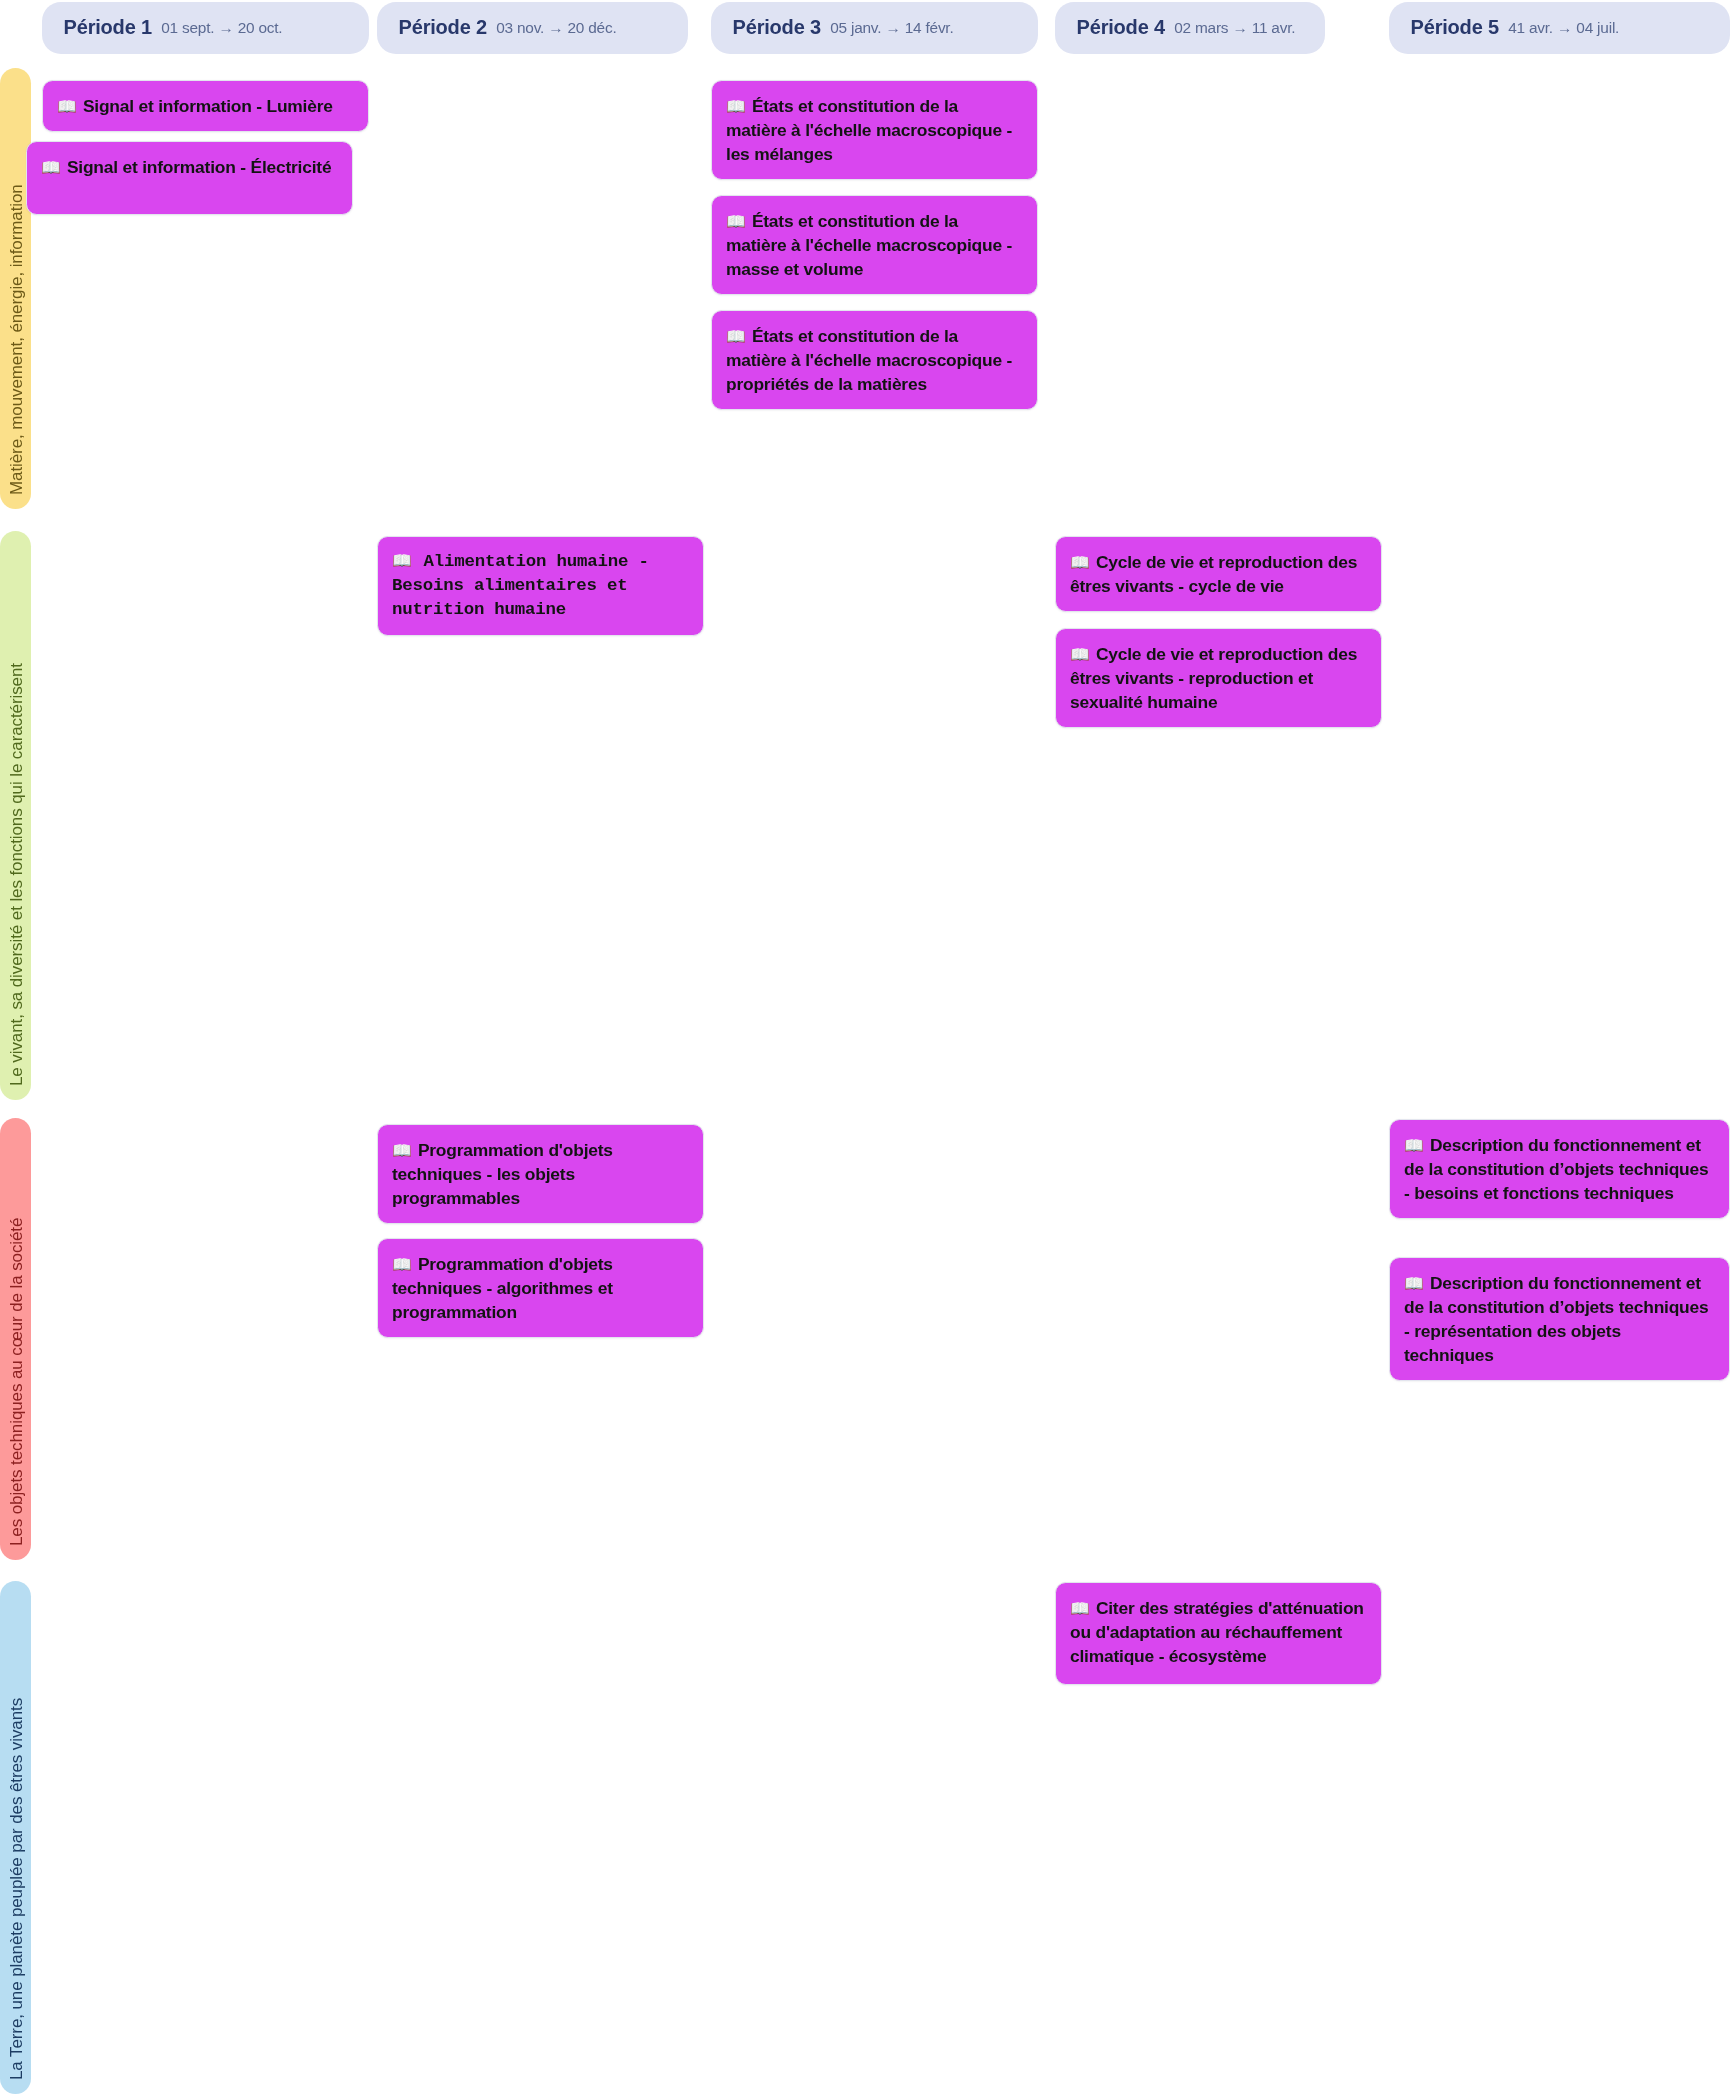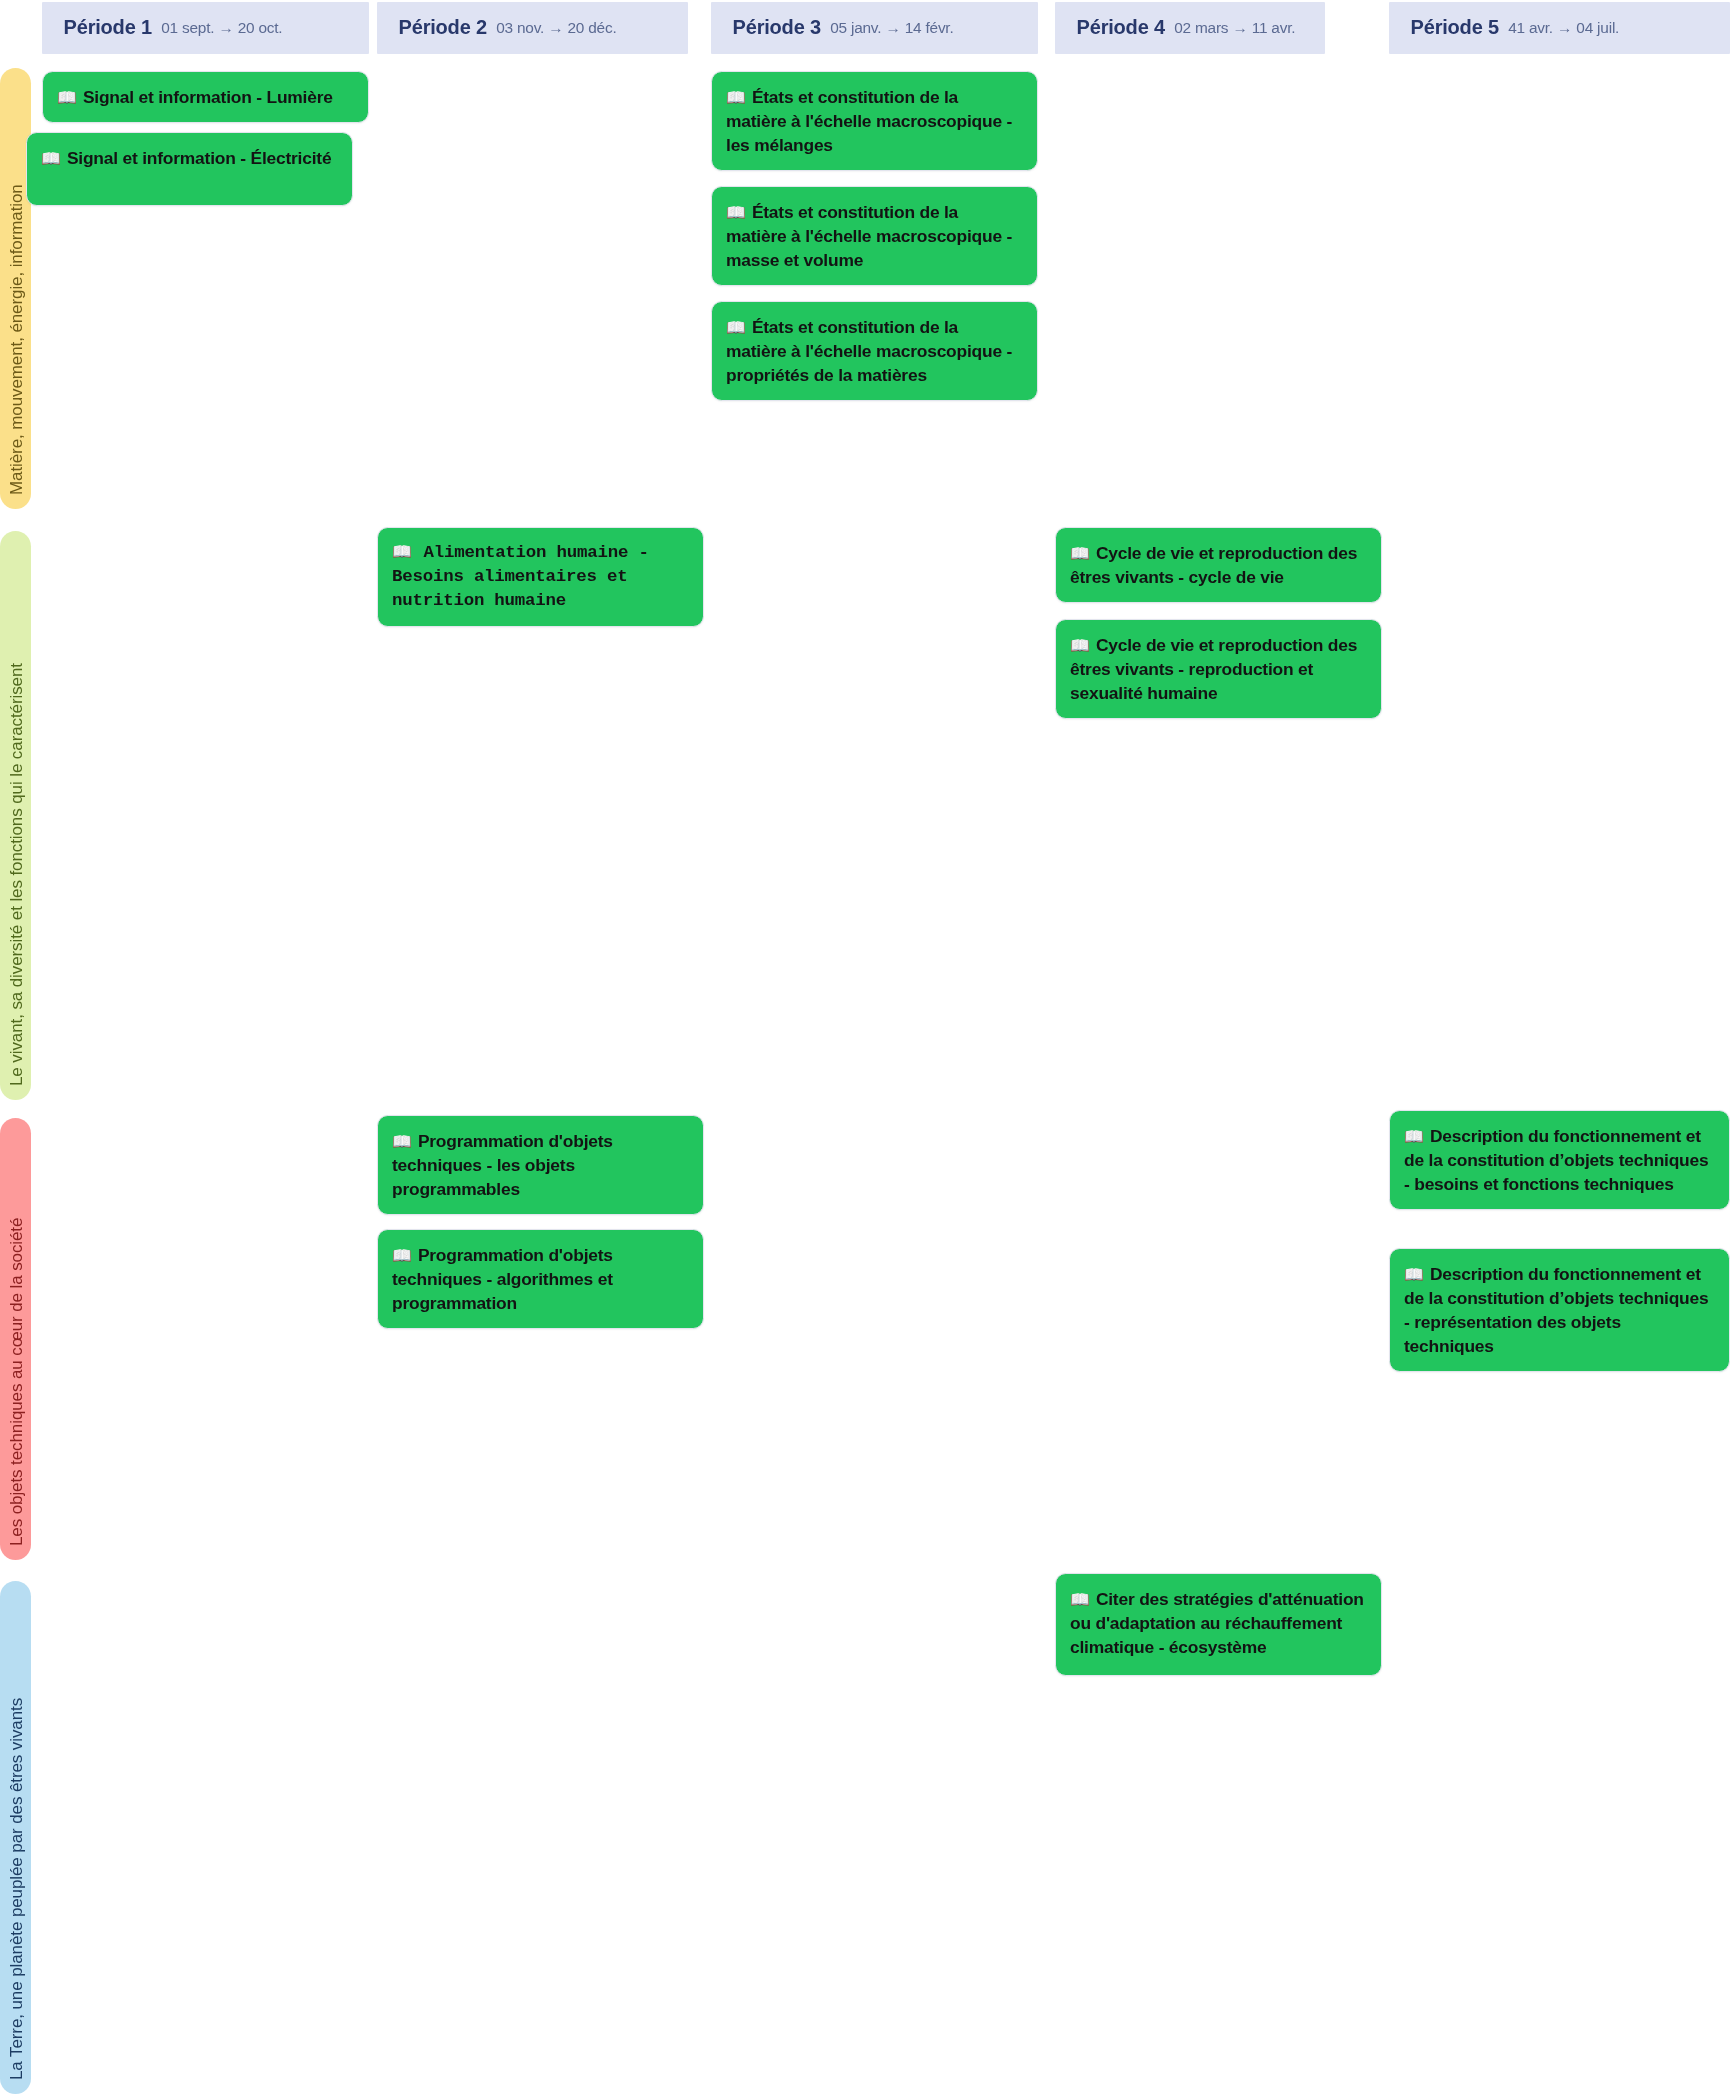--- a/index.html
+++ b/index.html
@@ -38,21 +38,21 @@
     letter-spacing: -0.1px;
     line-height: 1;
   }
 
   
   .period-header {
     position: absolute;
     top: 1.5px;
     height: 52px;
     background: #dfe3f3;
-    border-radius: 1px;
+    border-radius: 19px;
     display: flex;
     align-items: center;
     padding-left: 21.6px;
     gap: 9.3px;
   }
   .period-name {
     font-size: 20px;
     font-weight: 700;
     color: #28386b;
     letter-spacing: -0.2px;
@@ -60,27 +60,28 @@
   .period-dates {
     font-size: 15.4px;
     font-weight: 400;
     color: #5b6a92;
     letter-spacing: -0.2px;
   }
 
   
   .card {
     position: absolute;
-    background: #22c55e;
+    background: #d946ef;
     border: 1.2px solid #e3e5ee;
     border-radius: 10.8px;
     box-shadow: 0 0.8px 1.5px rgba(30,35,60,0.05);
     padding: 13px 14px 13px 14px;
     display: flex;
     align-items: flex-start;
+    margin-top: 9px;
   }
   .card-text {
     font-size: 17.4px;
     font-weight: 700;
     line-height: 1.38;
     color: #131313;
     letter-spacing: -0.2px;
   }
   .book-icon {
     font-size: 16px;

